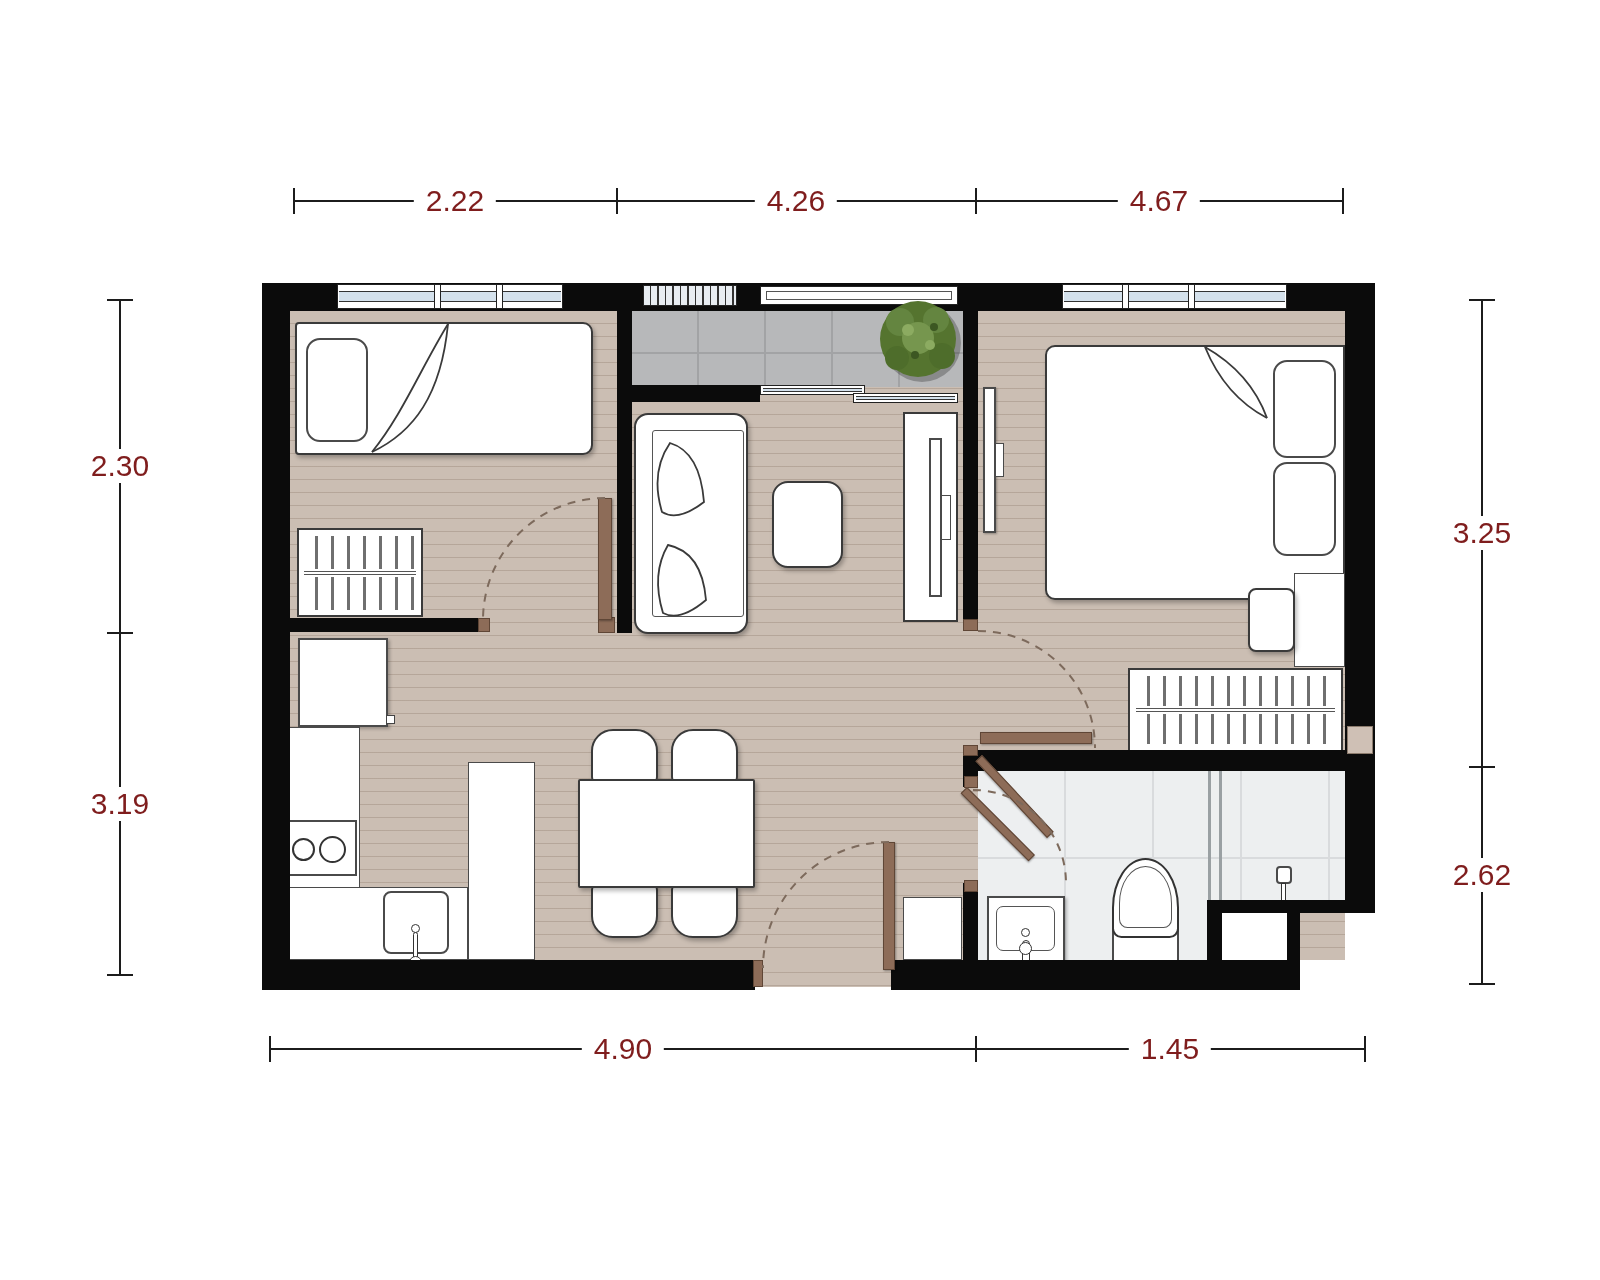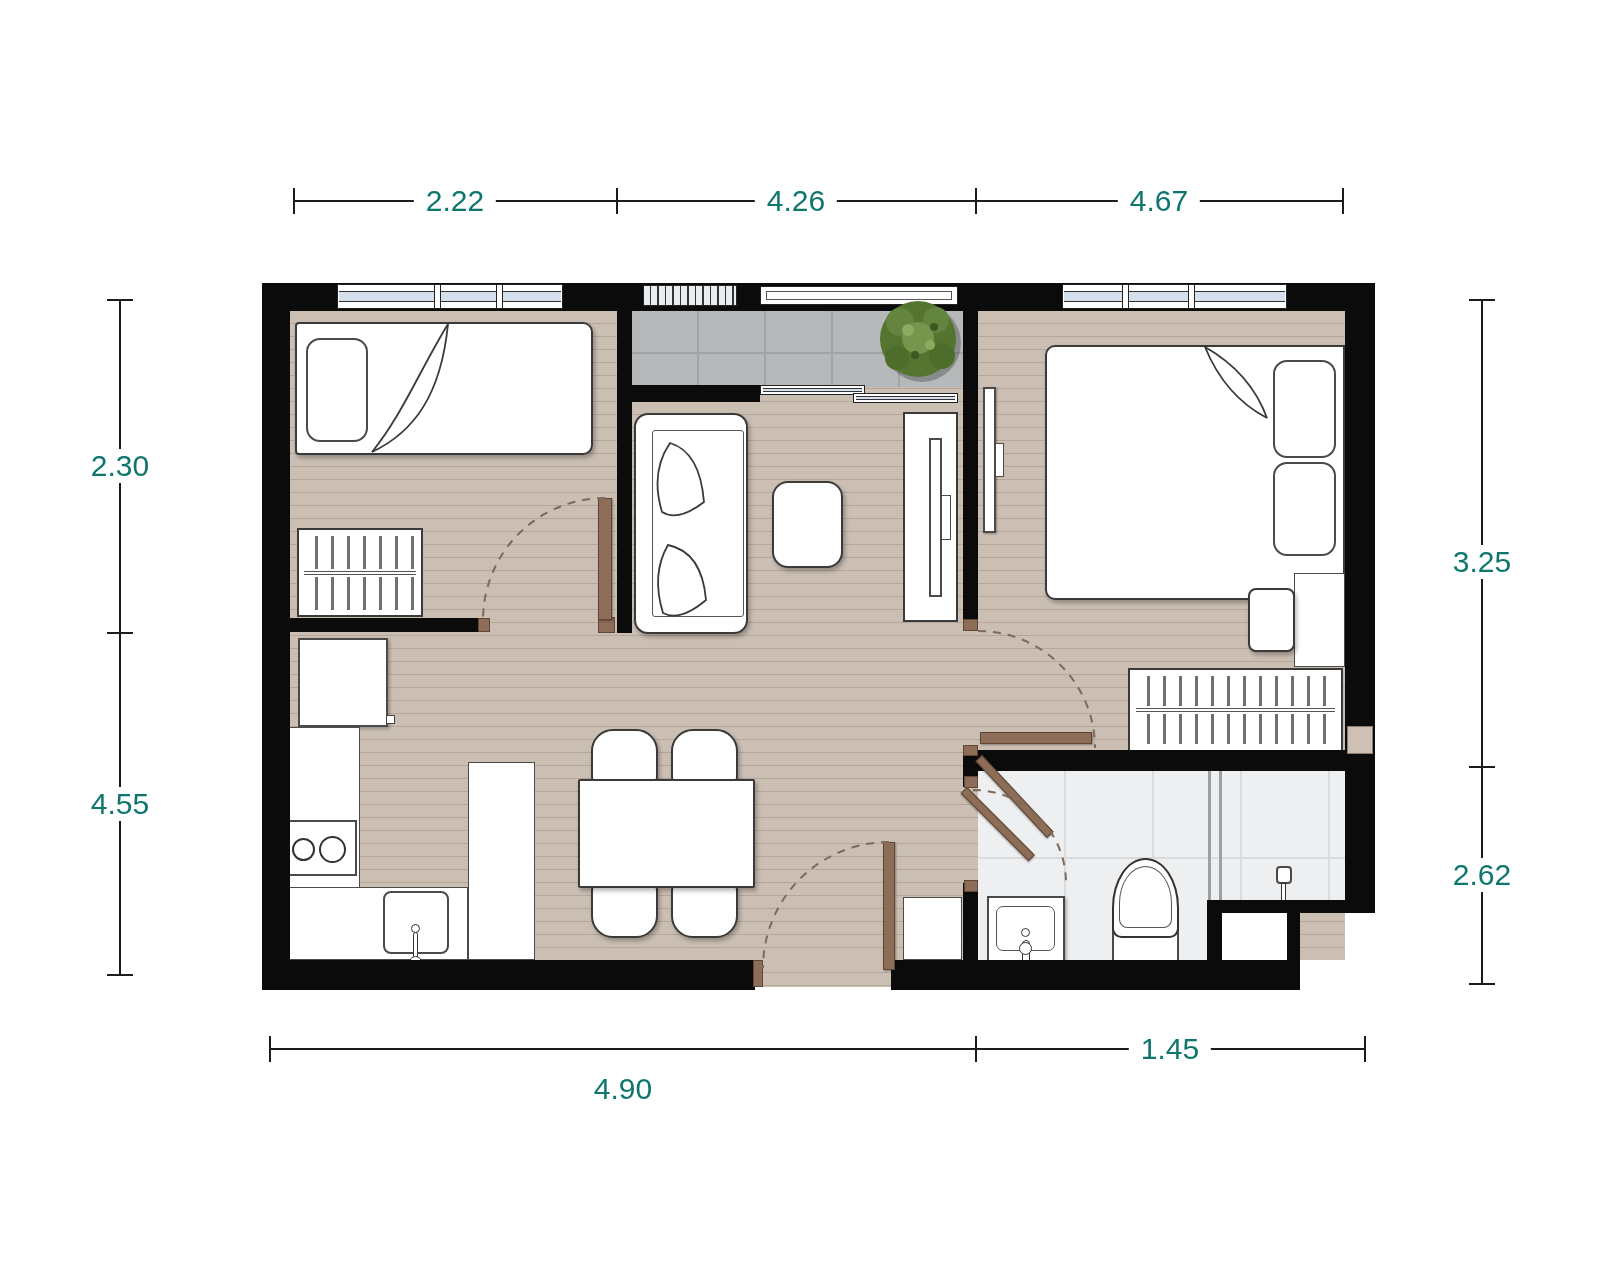--- a/index.html
+++ b/index.html
@@ -22,21 +22,21 @@
   .furn-flat{position:absolute;background:#fff;border:1.5px solid #4a4a4a;box-sizing:border-box;}
   .inner-line{position:absolute;border:1.5px solid #555;box-sizing:border-box;background:transparent;}
   .win{position:absolute;background:#fff;border:1.5px solid #222;box-sizing:border-box;}
   .glaz{position:absolute;background:#d4e1ec;border-top:1px solid #333;border-bottom:1px solid #333;box-sizing:border-box;}
   .hangers{position:absolute;background:repeating-linear-gradient(90deg,rgba(0,0,0,0) 0 11px,#6f6f6f 11px 14px,rgba(0,0,0,0) 14px 16px);}
   .dim-line-h{position:absolute;height:2px;background:#1c1c1c;}
   .dim-line-v{position:absolute;width:2px;background:#1c1c1c;}
   .tick-v{position:absolute;width:2px;height:26px;background:#1c1c1c;}
   .tick-h{position:absolute;width:26px;height:2px;background:#1c1c1c;}
   .dim-label{position:absolute;transform:translate(-50%,-50%);background:#fff;padding:0 12px;
-             font-size:30px;color:#0f766e;white-space:nowrap;}
+             font-size:30px;color:#7f1d1d;white-space:nowrap;}
   #watermark{position:absolute;left:1186px;top:1150px;font-size:112px;font-weight:bold;
              color:#dedede;letter-spacing:3px;}
   svg{position:absolute;left:0;top:0;pointer-events:none;}
 </style>
 </head>
 <body>
 
 <div id="canvas">
 
   <div class="floor-main" style="left:290px;top:311px;width:1055px;height:649px;"></div>
@@ -193,30 +193,30 @@
   <div class="tick-v" style="left:975px;top:188px;"></div>
   <div class="tick-v" style="left:1342px;top:188px;"></div>
   <div class="dim-label" style="left:455px;top:201px;">2.22</div>
   <div class="dim-label" style="left:796px;top:201px;">4.26</div>
   <div class="dim-label" style="left:1159px;top:201px;">4.67</div>
 
   <div class="dim-line-h" style="left:270px;top:1048px;width:1095px;"></div>
   <div class="tick-v" style="left:269px;top:1036px;"></div>
   <div class="tick-v" style="left:975px;top:1036px;"></div>
   <div class="tick-v" style="left:1364px;top:1036px;"></div>
-  <div class="dim-label" style="left:623px;top:1049px;margin-top:40px;">4.90</div>
+  <div class="dim-label" style="left:623px;top:1049px;">4.90</div>
   <div class="dim-label" style="left:1170px;top:1049px;">1.45</div>
 
   <div class="dim-line-v" style="left:119px;top:300px;height:675px;"></div>
   <div class="tick-h" style="left:107px;top:299px;"></div>
   <div class="tick-h" style="left:107px;top:632px;"></div>
   <div class="tick-h" style="left:107px;top:974px;"></div>
   <div class="dim-label" style="left:120px;top:466px;">2.30</div>
-  <div class="dim-label" style="left:120px;top:804px;">4.55</div>
+  <div class="dim-label" style="left:120px;top:804px;">3.19</div>
 
   <div class="dim-line-v" style="left:1481px;top:300px;height:684px;"></div>
   <div class="tick-h" style="left:1469px;top:299px;"></div>
   <div class="tick-h" style="left:1469px;top:766px;"></div>
   <div class="tick-h" style="left:1469px;top:983px;"></div>
-  <div class="dim-label" style="left:1482px;top:533px;margin-top:29px;">3.25</div>
+  <div class="dim-label" style="left:1482px;top:533px;">3.25</div>
   <div class="dim-label" style="left:1482px;top:875px;">2.62</div>
 
 </div>
 
 </body></html>

